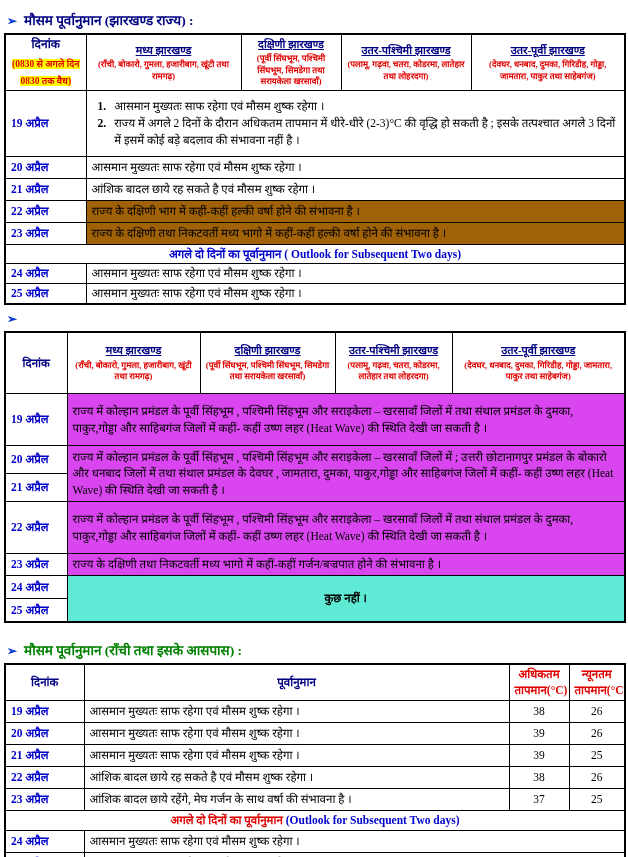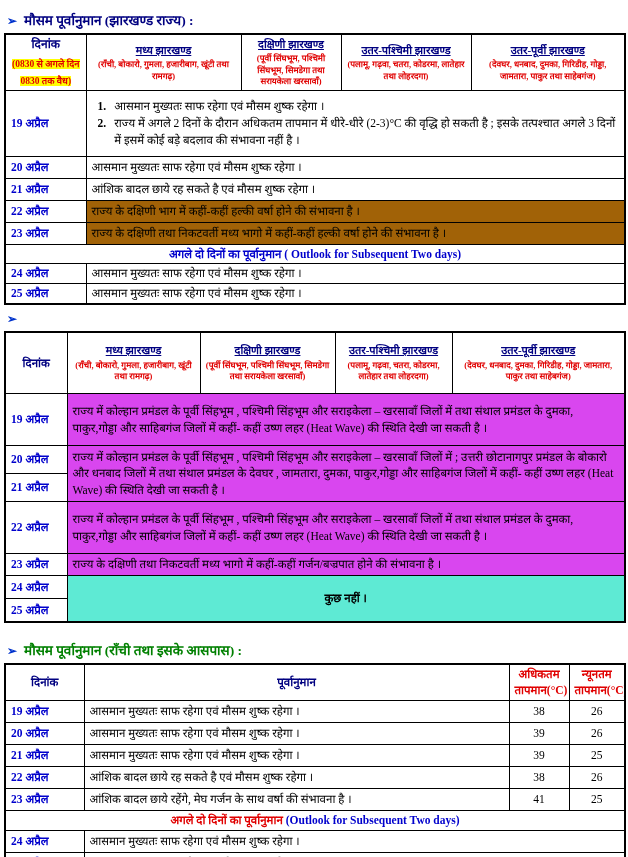--- a/index.html
+++ b/index.html
@@ -291,21 +291,21 @@
     </tr>
     <tr>
       <td class="date-cell" style="height:22px">22 अप्रैल</td>
       <td>आंशिक बादल छाये रह सकते है  एवं मौसम शुष्क रहेगा ।</td>
       <td class="temp-cell">38</td>
       <td class="temp-cell">26</td>
     </tr>
     <tr>
       <td class="date-cell" style="height:22px">23 अप्रैल</td>
       <td>आंशिक बादल छाये रहेंगे, मेघ गर्जन के साथ वर्षा की संभावना है ।</td>
-      <td class="temp-cell">41</td>
+      <td class="temp-cell">37</td>
       <td class="temp-cell">25</td>
     </tr>
     <tr>
       <td colspan="4" class="outlook-cell" style="height:18px">
         <span class="outlook-hi-red">अगले दो दिनों का पूर्वानुमान</span>
         <span class="outlook-en-blue">(Outlook for Subsequent Two days)</span>
       </td>
     </tr>
     <tr>
       <td class="date-cell" style="height:22px">24 अप्रैल</td>

